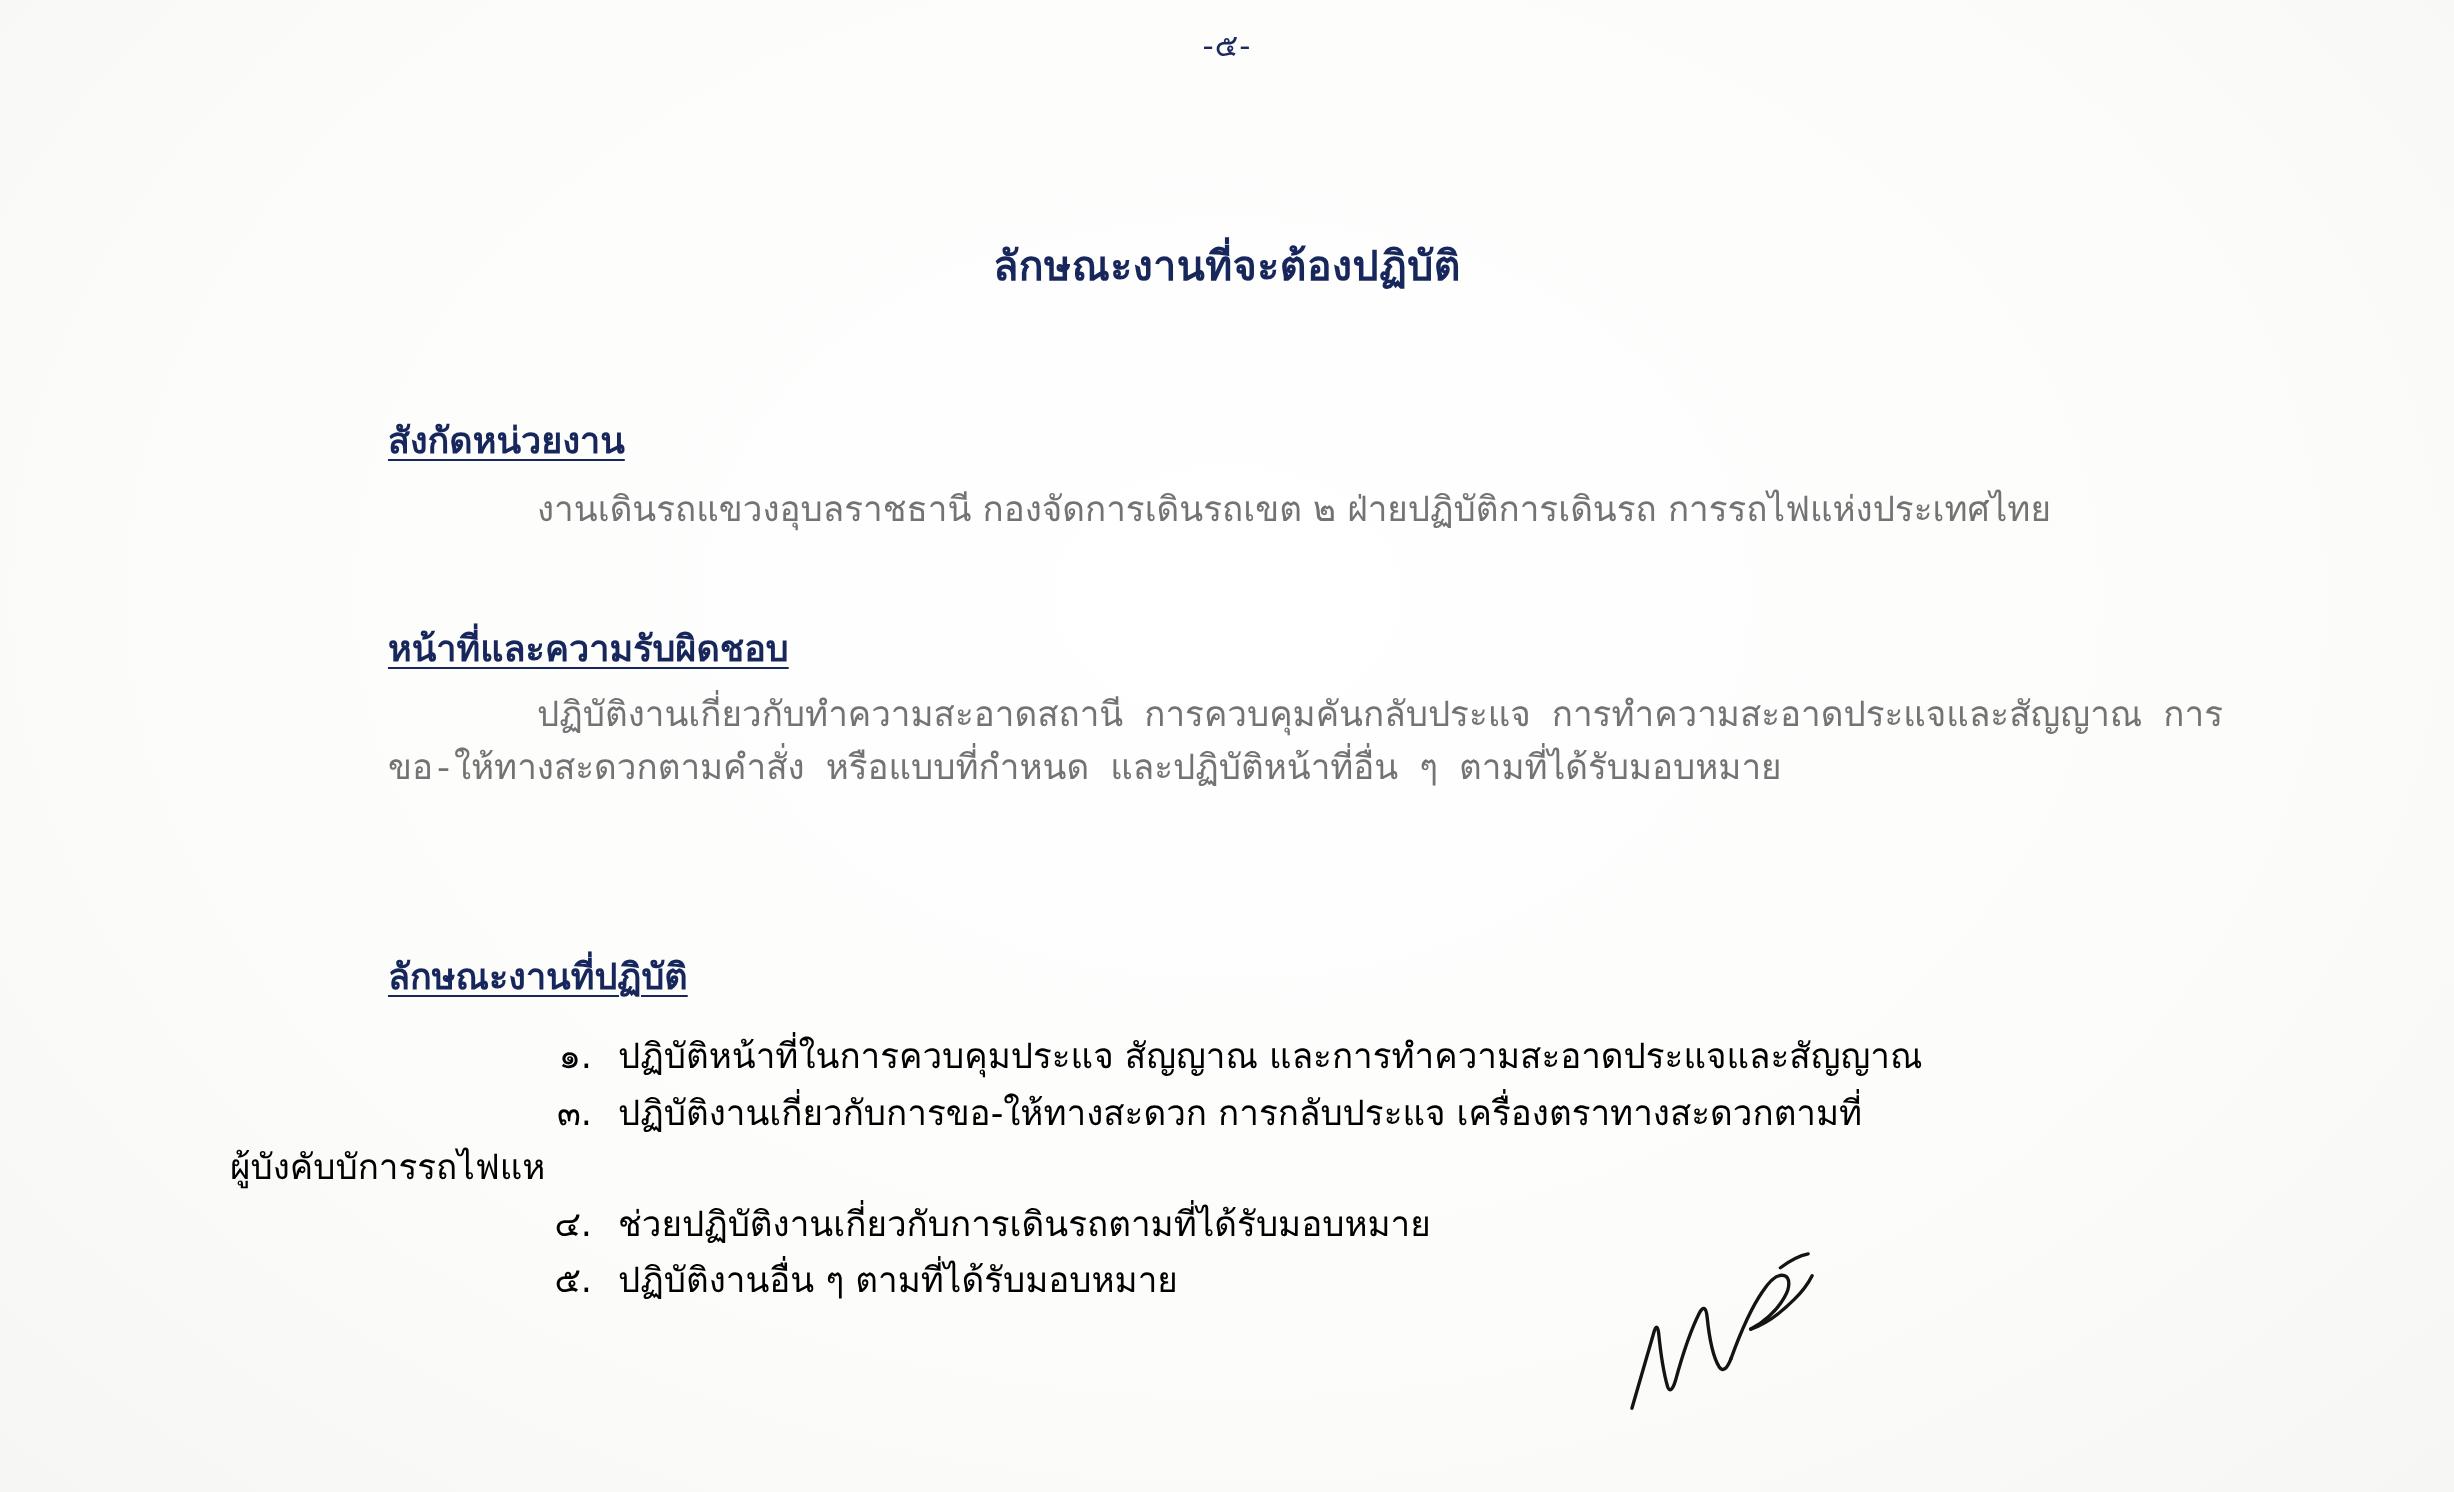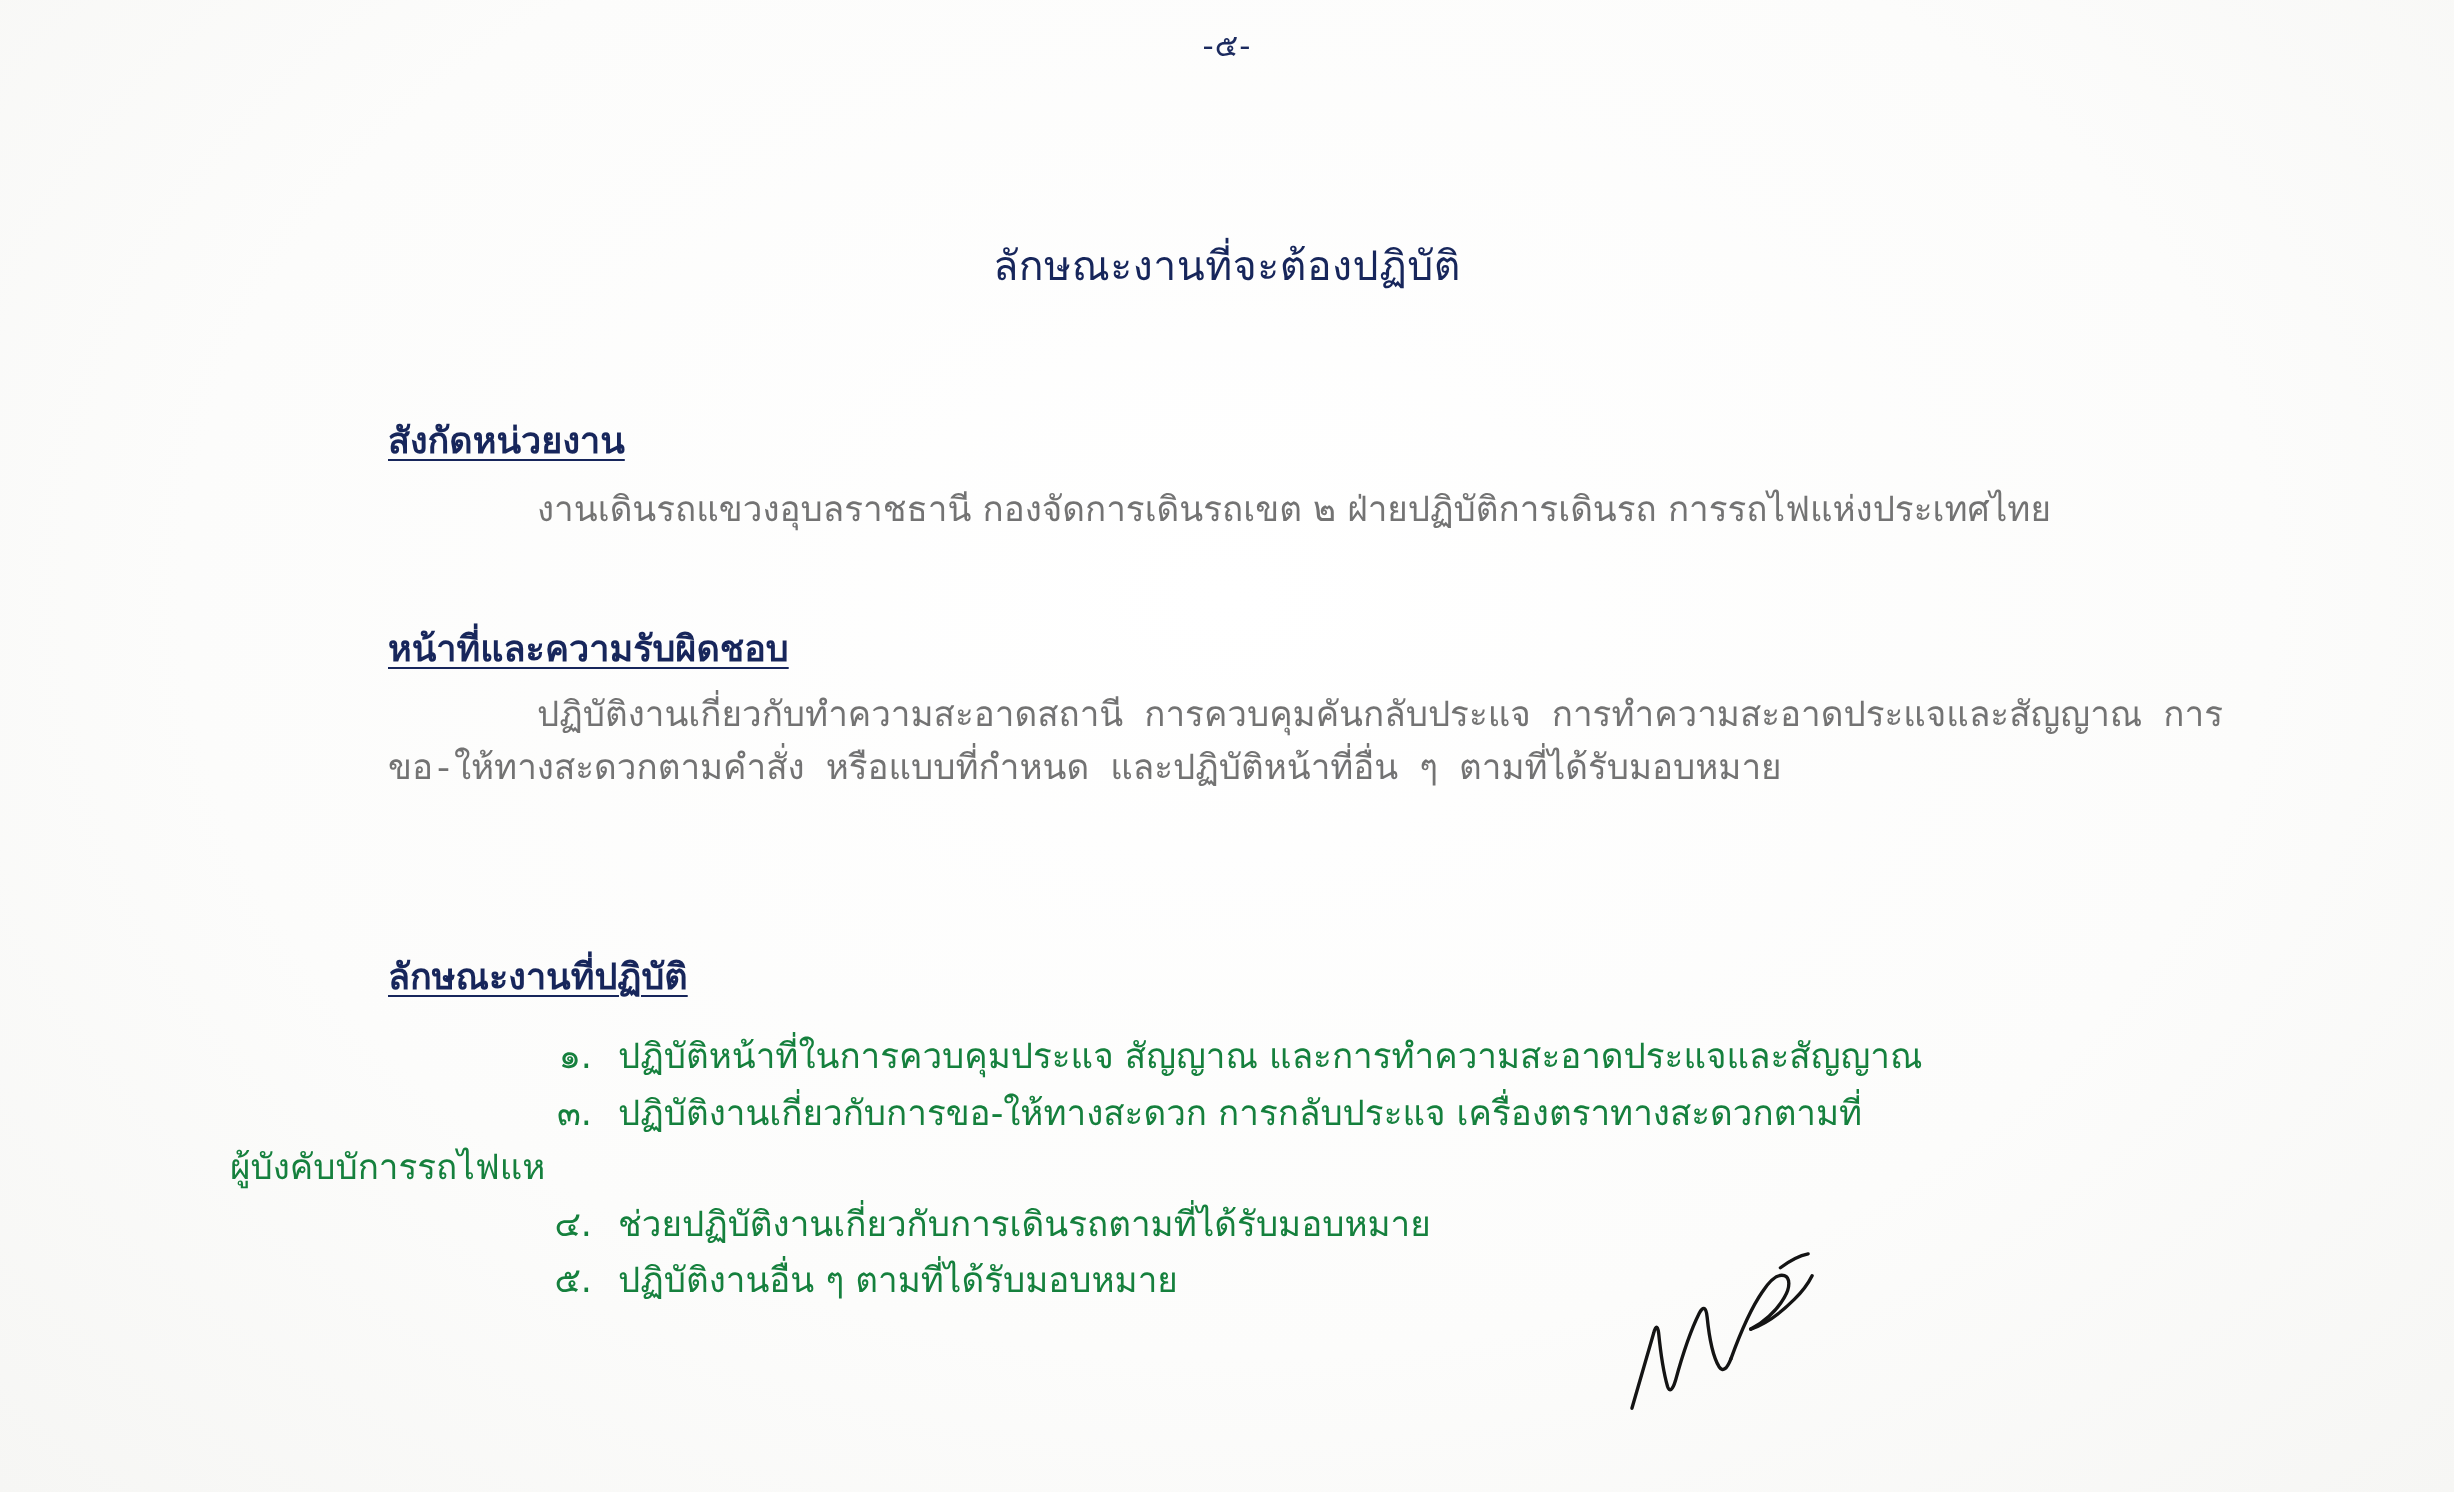--- a/index.html
+++ b/index.html
@@ -50,21 +50,21 @@
     letter-spacing: 1px;
   }
 
   .doc-title {
     position: absolute;
     top: 206px;
     left: 0;
     right: 0;
     text-align: center;
     font-size: 41px;
-    font-weight: 400;
+    font-weight: 700;
     color: #17265b;
     letter-spacing: 0.5px;
   }
 
   .section {
     position: absolute;
     left: 388px;
     right: 168px;
     margin-top: 16px;
   }
@@ -95,21 +95,21 @@
   #sec-tasks       { top: 932px; }
 
   .num-list {
     list-style: none;
     margin: 10px 0 0 0;
     padding: 0;
   }
   .num-list li {
     font-size: 35px;
     line-height: 1.56;
-    color: #15803d;
+    color: #000000;
     position: relative;
     padding-left: 0;
     margin: 0 0 2px 0;
   }
   .li-row {
     display: block;
   }
   .li-num {
     display: inline-block;
     width: 230px;

